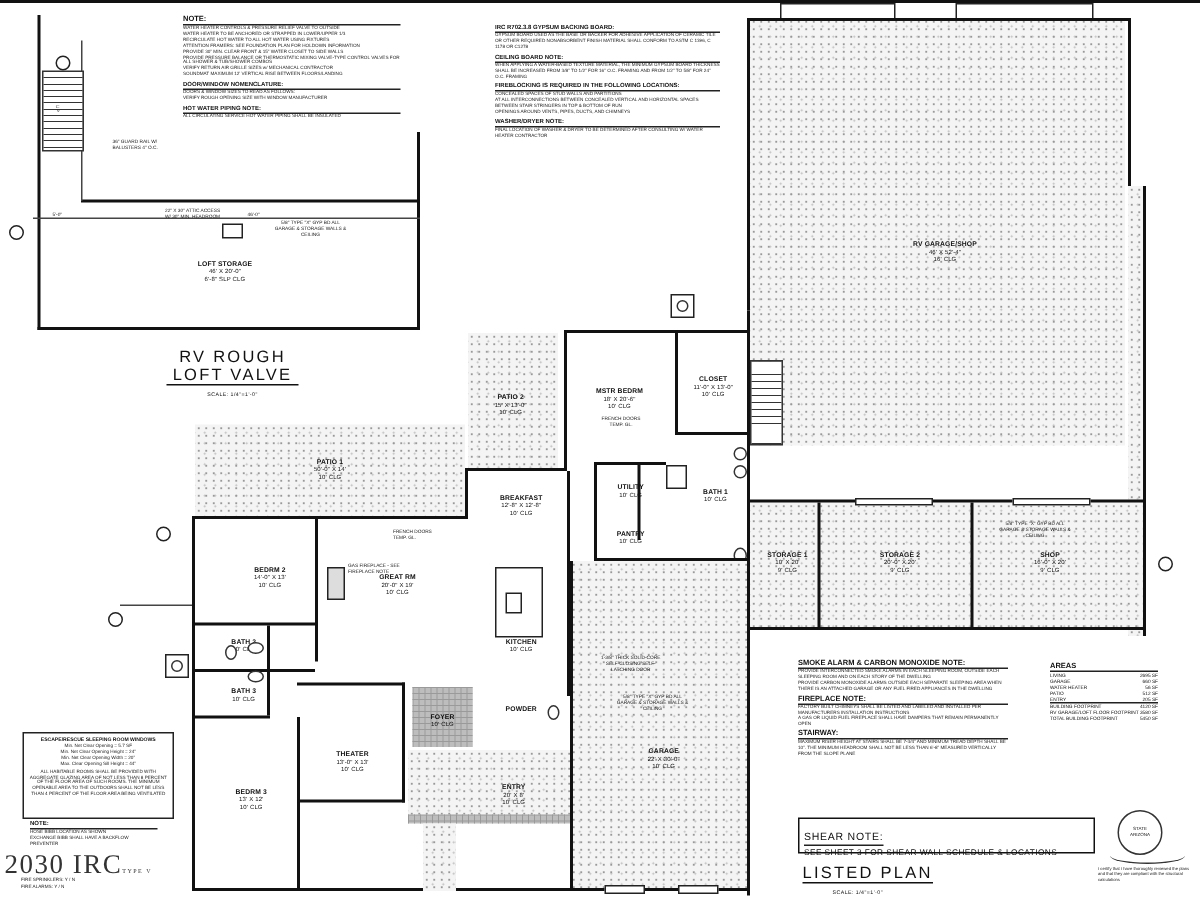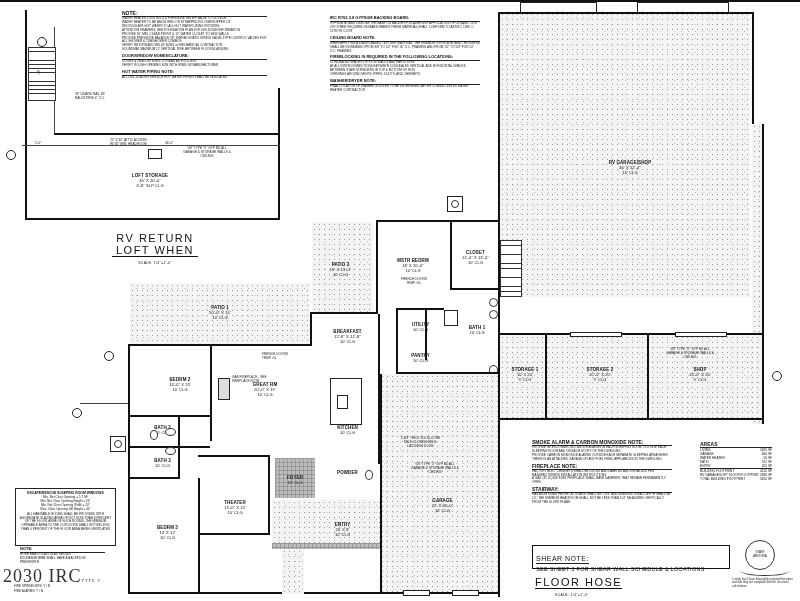--- a/index.html
+++ b/index.html
@@ -51,22 +51,22 @@
   <div class="tiny" style="left:110px;top:138px;width:40px;">22" X 30" ATTIC ACCESS W/ 30" MIN. HEADROOM</div>
   <div class="box" style="left:148px;top:149px;width:12px;height:8px;"></div>
   <div class="tiny" style="left:182px;top:146px;width:50px;text-align:center;">5/8" TYPE "X" GYP BD ALL GARAGE &amp; STORAGE WALLS &amp; CEILING</div>
   <div class="sym" style="left:6px;top:150px;"></div>
   <div class="room" style="left:120px;top:173px;width:60px;">
     <div class="nm">LOFT STORAGE</div>
     <div>46' X 20'-0"</div>
     <div>6'-8" SLP CLG</div>
   </div>
   <div class="title" style="left:100px;top:232px;width:110px;">
-    <div>RV RETURN</div>
-    <div class="under">LOFT WHEN</div>
+    <div>RV ROUGH</div>
+    <div class="under">LOFT VALVE</div>
     <div class="scale">SCALE: 1/4"=1'-0"</div>
   </div>
 </div>
 
 <div class="abs" style="left:122px;top:9px;width:145px;">
   <div class="note-h">NOTE:</div>
   <div class="note-t">WATER HEATER CONTROLS &amp; PRESSURE RELIEF VALVE TO OUTSIDE</div>
   <div class="note-t">WATER HEATER TO BE ANCHORED OR STRAPPED IN LOWER/UPPER 1/3</div>
   <div class="note-t">RECIRCULATE HOT WATER TO ALL HOT WATER USING FIXTURES</div>
   <div class="note-t">ATTENTION FRAMERS: SEE FOUNDATION PLAN FOR HOLDOWN INFORMATION</div>
@@ -374,21 +374,21 @@
   </tbody>
     </table>
 </div>
 
 <div class="abs" style="left:532px;top:545px;width:190px;height:20px;border:1.5px solid #111;padding:1px 3px;">
   <div style="font-size:7px;letter-spacing:0.5px;line-height:8px;border-bottom:0.6px solid #222;display:inline-block;">SHEAR NOTE:</div>
   <div style="font-size:5.5px;letter-spacing:0.3px;line-height:8px;">SEE SHEET 3 FOR SHEAR WALL SCHEDULE &amp; LOCATIONS</div>
 </div>
 
 <div class="title" style="left:535px;top:576px;width:90px;text-align:left;">
-  <div class="under" style="padding:0;">FLOOR HOSE</div>
+  <div class="under" style="padding:0;">LISTED PLAN</div>
   <div class="scale" style="padding-left:20px;">SCALE: 1/4"=1'-0"</div>
 </div>
 
 <div class="abs" style="left:745px;top:540px;width:30px;height:30px;border:1px solid #333;border-radius:50%;text-align:center;font-size:3px;line-height:4px;padding-top:9px;box-sizing:border-box;">
   <div>STATE</div>
   <div>ARIZONA</div>
 </div>
 <div class="abs" style="left:740px;top:565px;width:50px;height:10px;border-bottom:1px solid #333;border-radius:0 0 50% 50%;"></div>
 <div class="tiny" style="left:732px;top:578px;width:65px;font-size:2.8px;line-height:3.4px;">I certify that I have thoroughly reviewed the plans and that they are compliant with the structural calculations</div>
 

